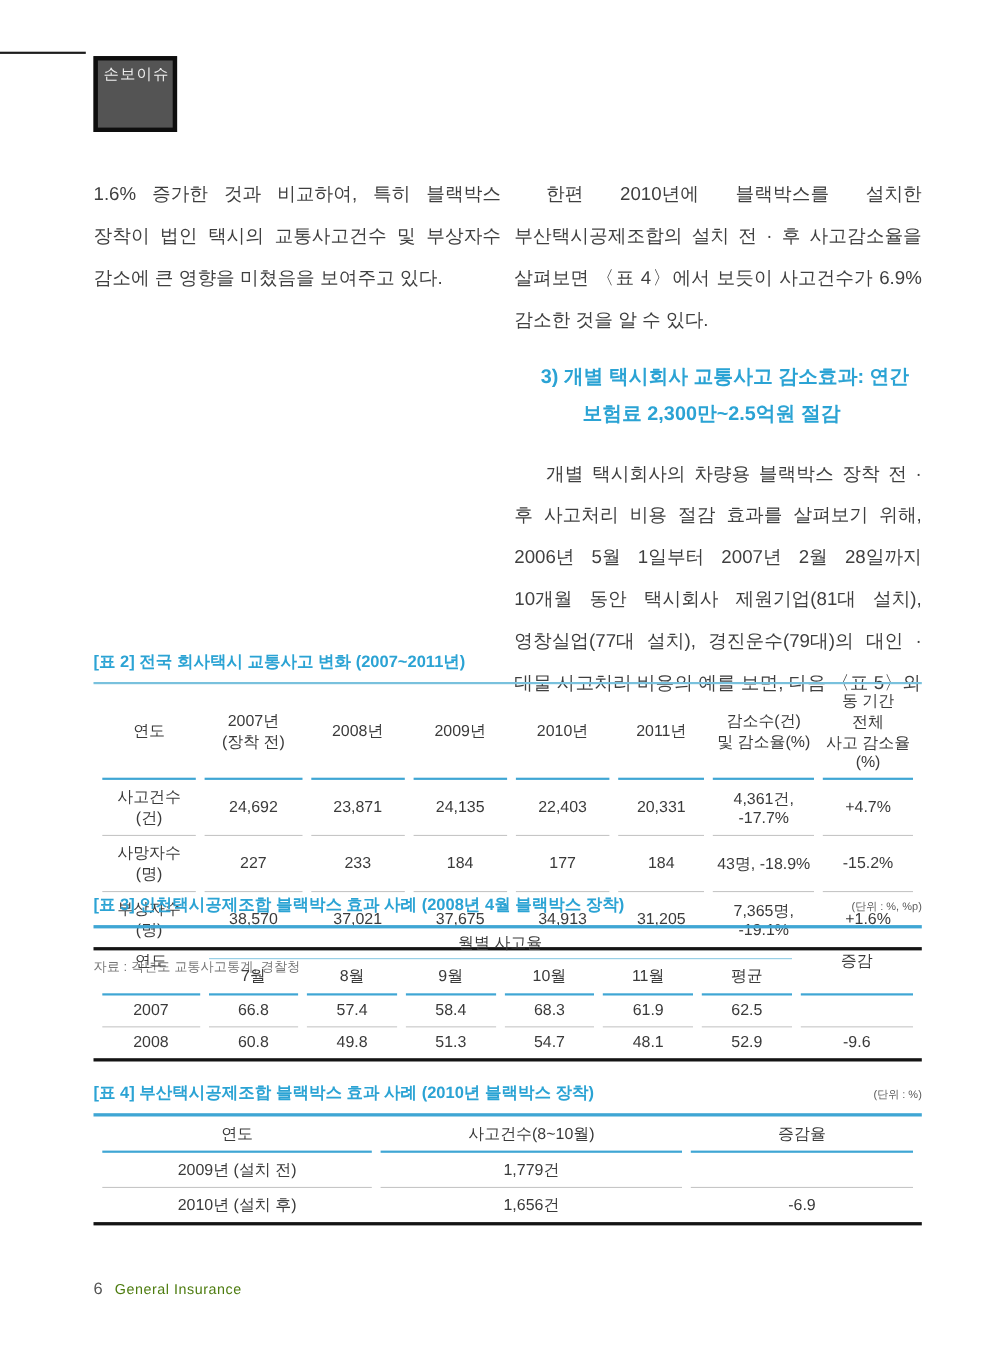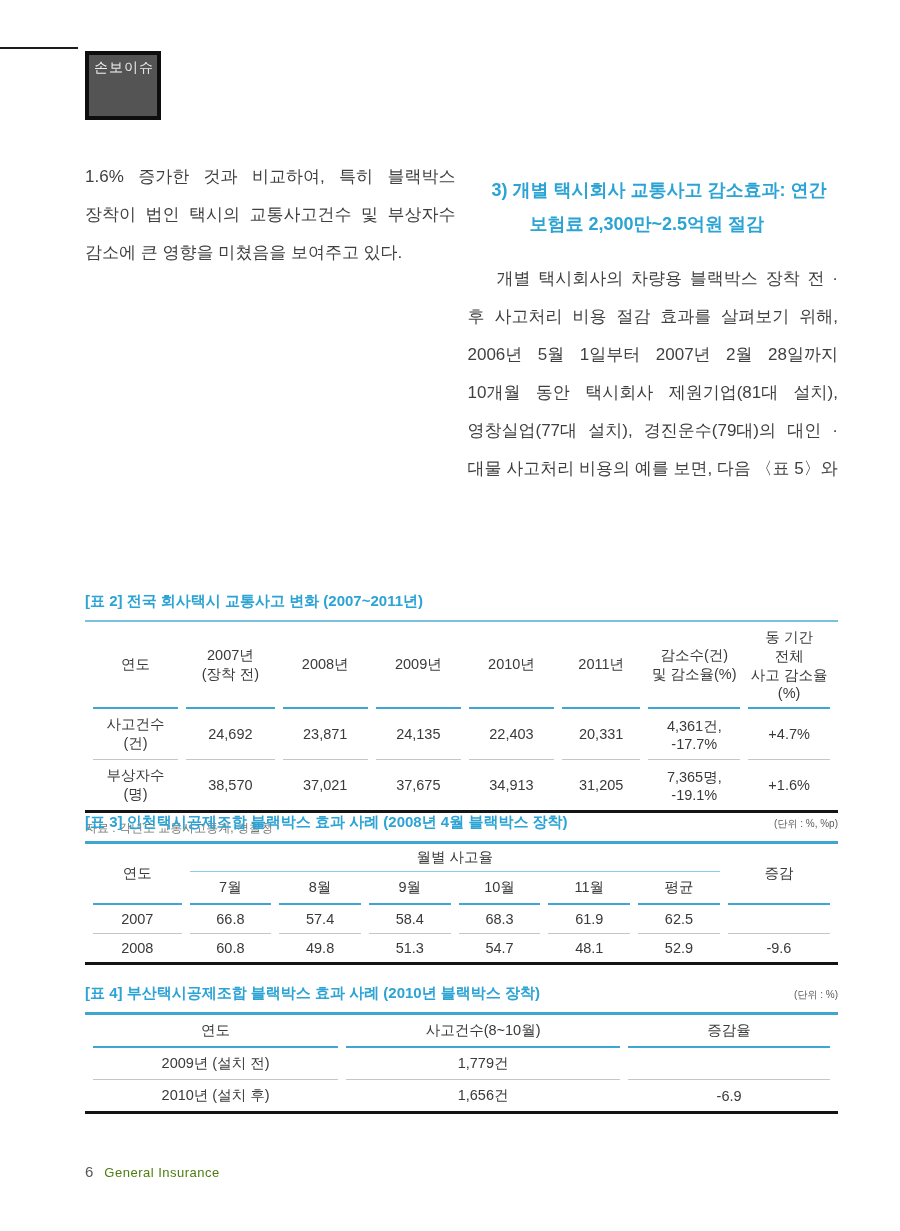--- a/index.html
+++ b/index.html
@@ -74,20 +74,21 @@
   <div class="top-rule"></div>
   <div class="badge">
     <span>손보이슈</span>
   </div>
 
   <div class="content">
     <div class="col">
       <p class="para">1.6% 증가한 것과 비교하여, 특히 블랙박스 장착이 법인 택시의 교통사고건수 및 부상자수 감소에 큰 영향을 미쳤음을 보여주고 있다.</p>
     </div>
     <div class="col">
+      <p class="para indent">한편 2010년에 블랙박스를 설치한 부산택시공제조합의 설치 전 · 후 사고감소율을 살펴보면 〈표 4〉에서 보듯이 사고건수가 6.9% 감소한 것을 알 수 있다.</p>
       <div class="heading">
         <div class="h-line1">3) 개별 택시회사 교통사고 감소효과: 연간</div>
         <div class="h-line2">보험료 2,300만~2.5억원 절감</div>
       </div>
       <p class="para indent">개별 택시회사의 차량용 블랙박스 장착 전 · 후 사고처리 비용 절감 효과를 살펴보기 위해, 2006년 5월 1일부터 2007년 2월 28일까지 10개월 동안 택시회사 제원기업(81대 설치), 영창실업(77대 설치), 경진운수(79대)의 대인 · 대물 사고처리 비용의 예를 보면, 다음 〈표 5〉와</p>
     </div>
   </div>
 
   <section class="tbl-sec" id="sec-t2">
     <div class="tbl-head">
@@ -125,20 +126,30 @@
             <td>사고건수(건)</td>
             <td>24,692</td>
             <td>23,871</td>
             <td>24,135</td>
             <td>22,403</td>
             <td>20,331</td>
             <td>4,361건, -17.7%</td>
             <td>+4.7%</td>
           </tr>
           <tr>
+            <td>사망자수(명)</td>
+            <td>227</td>
+            <td>233</td>
+            <td>184</td>
+            <td>177</td>
+            <td>184</td>
+            <td>43명, -18.9%</td>
+            <td>-15.2%</td>
+          </tr>
+          <tr>
             <td>부상자수(명)</td>
             <td>38,570</td>
             <td>37,021</td>
             <td>37,675</td>
             <td>34,913</td>
             <td>31,205</td>
             <td>7,365명, -19.1%</td>
             <td>+1.6%</td>
           </tr>
         </tbody>

